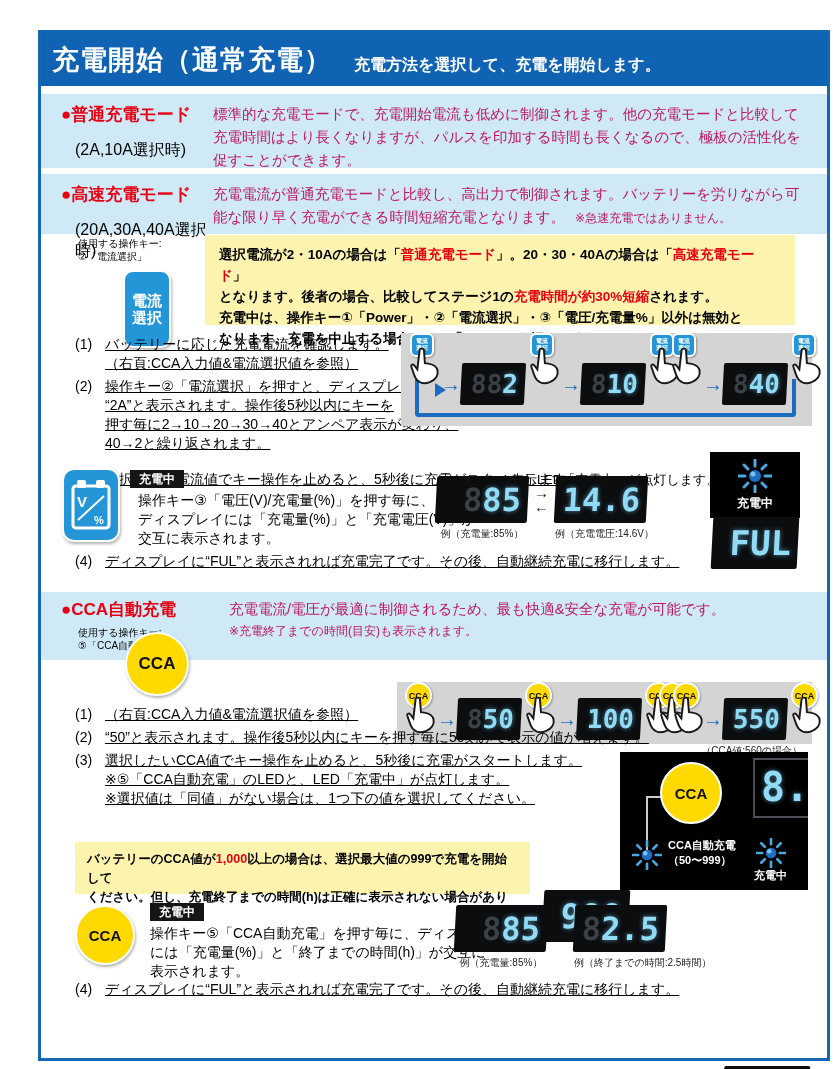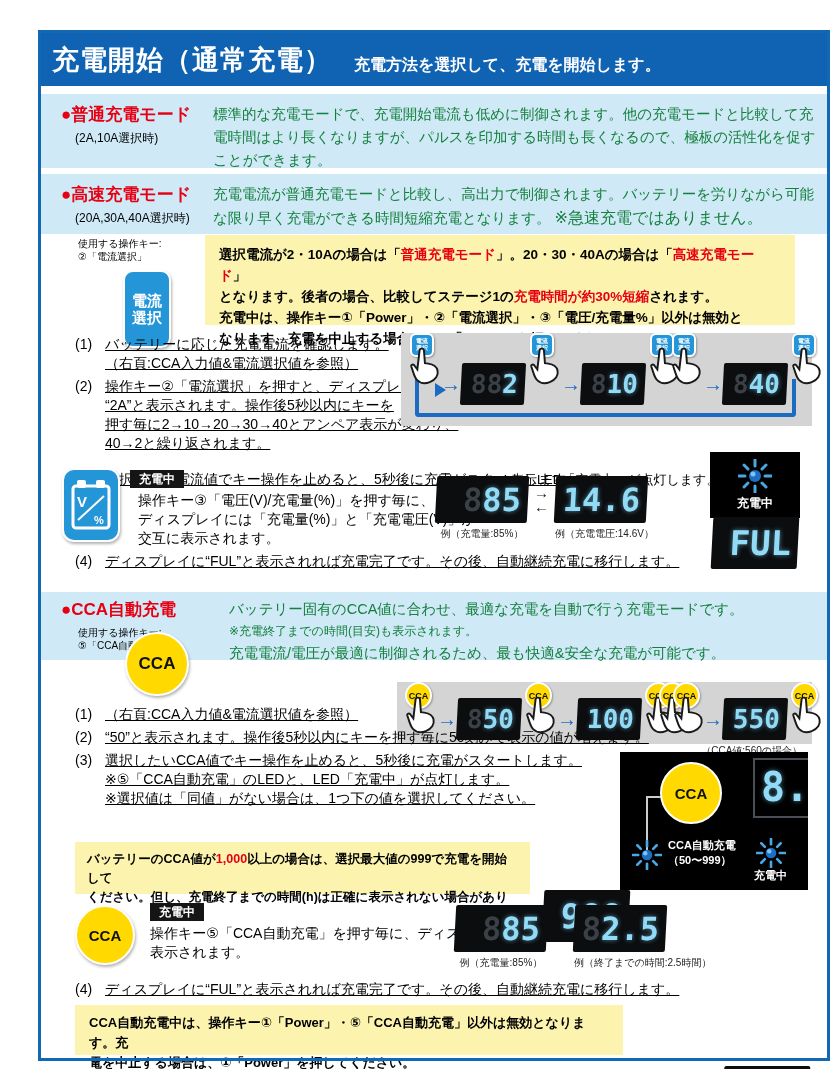--- a/index.html
+++ b/index.html
@@ -8,26 +8,26 @@
   .abs{position:absolute;}
   .frame{position:absolute;left:38px;top:30px;width:792px;height:1031px;background:#fff;}
   .frame .edge{position:absolute;inset:0;border:3px solid #1268b3;pointer-events:none;z-index:50;}
   
   .hdr{position:absolute;left:0;top:0;width:792px;height:56px;background:#0f63b2;
        display:flex;align-items:flex-end;padding:0 0 8px 14px;box-sizing:border-box;color:#fff;}
   .hdr .title{font-size:27px;font-weight:bold;letter-spacing:1px;}
   .hdr .sub{font-size:16px;font-weight:bold;margin-left:22px;padding-bottom:2px;}
   
   .lblue{position:absolute;left:3px;right:3px;background:#cfe9f7;box-sizing:border-box;}
-  .modeflex{display:flex;padding:9px 0 6px 20px;}
+  .modeflex{display:flex;padding:9px 14px 6px 20px;}
   .modecol{width:152px;flex:none;}
   .modelabel{font-size:17px;font-weight:bold;color:#e60012;white-space:nowrap;}
-  .modesub{font-size:12px;color:#000;padding-left:14px;margin-top:4px;}
-  .modedesc{flex:1;font-size:14.5px;line-height:23px;color:#15803d;}
-  .smallnote{font-size:16px;}
+  .modesub{font-size:16px;color:#000;padding-left:14px;margin-top:14px;}
+  .modedesc{flex:1;font-size:14.5px;line-height:23px;color:#be185d;}
+  .smallnote{font-size:12px;margin-left:6px;}
   
   .keycap{font-size:10px;color:#000;line-height:13px;}
   .curbtn-big{position:absolute;width:44px;height:74px;background:#2496d8;border:2px solid #fff;
       border-radius:10px;box-shadow:1px 2px 3px rgba(0,0,0,.3);display:flex;flex-direction:column;
       align-items:center;justify-content:center;color:#fff;font-weight:bold;font-size:15px;line-height:17px;}
   
   .ybox{position:absolute;background:#fbf3ae;box-sizing:border-box;font-weight:bold;color:#000;}
   .red{color:#e60012;}
   
   .steps{position:absolute;font-size:14px;color:#000;}
@@ -309,23 +309,22 @@
         </div>
     </div>
   </div>
 
   <div class="lblue" style="top:562px;height:68px;">
     <div class="modeflex" style="padding-top:6px;">
       <div class="modecol" style="width:168px;">
         <div class="modelabel">●CCA自動充電</div>
       </div>
       <div class="modedesc" style="line-height:22px;">
-        <div>バッテリー固有のCCA値に合わせ、最適な充電を自動で行う充電モードです。</div>
+        <div>充電電流/電圧が最適に制御されるため、最も快適&amp;安全な充電が可能です。</div>
         <div style="font-size:12px;">※充電終了までの時間(目安)も表示されます。</div>
-        <div>充電電流/電圧が最適に制御されるため、最も快適&amp;安全な充電が可能です。</div>
       </div>
     </div>
   </div>
   <div class="abs keycap" style="left:40px;top:596px;z-index:3;">
     <div>使用する操作キー:</div>
     <div>⑤「CCA自動充電」</div>
   </div>
   <div class="ccacircle" style="left:87px;top:602px;width:64px;height:64px;font-size:17px;z-index:3;">
     <span>CCA</span>
   </div>
@@ -473,20 +472,21 @@
     <span class="ghost"></span>
       <span class="val">999</span>
   </div>
 
   <div class="ccacircle" style="left:37px;top:875px;width:60px;height:60px;font-size:15px;">
     <span>CCA</span>
   </div>
   <div class="badge" style="left:112px;top:873px;">充電中</div>
   <div class="chtxt" style="left:112px;top:894px;">
     <p>操作キー⑤「CCA自動充電」を押す毎に、ディスプレイ</p>
+    <p>には「充電量(%)」と「終了までの時間(h)」が交互に</p>
     <p>表示されます。</p>
   </div>
 
   <div class="abs" style="left:417px;top:875px;display:flex;align-items:flex-start;">
     <div>
       <div class="disp md">
         <span class="ghost">8</span>
           <span class="val">85</span>
       </div>
       <div class="cap">例（充電量:85%）</div>
@@ -510,17 +510,13 @@
 
   <div class="steps" style="left:37px;top:950px;width:640px;">
     <div class="step">
       <div class="sno">(4)</div>
       <div class="slines">
           <p>ディスプレイに“FUL”と表示されれば充電完了です。その後、自動継続充電に移行します。</p>
         </div>
     </div>
   </div>
 
-  <div class="ybox" style="left:37px;top:975px;width:548px;height:50px;padding:8px 14px;font-size:13px;line-height:20px;">
-    <span>CCA自動充電中は、操作キー①「Power」・⑤「CCA自動充電」以外は無効となります。充</span><br>
-    <span>電を中止する場合は、①「Power」を押してください。</span>
-  </div>
 </div>
 
 </body></html>

